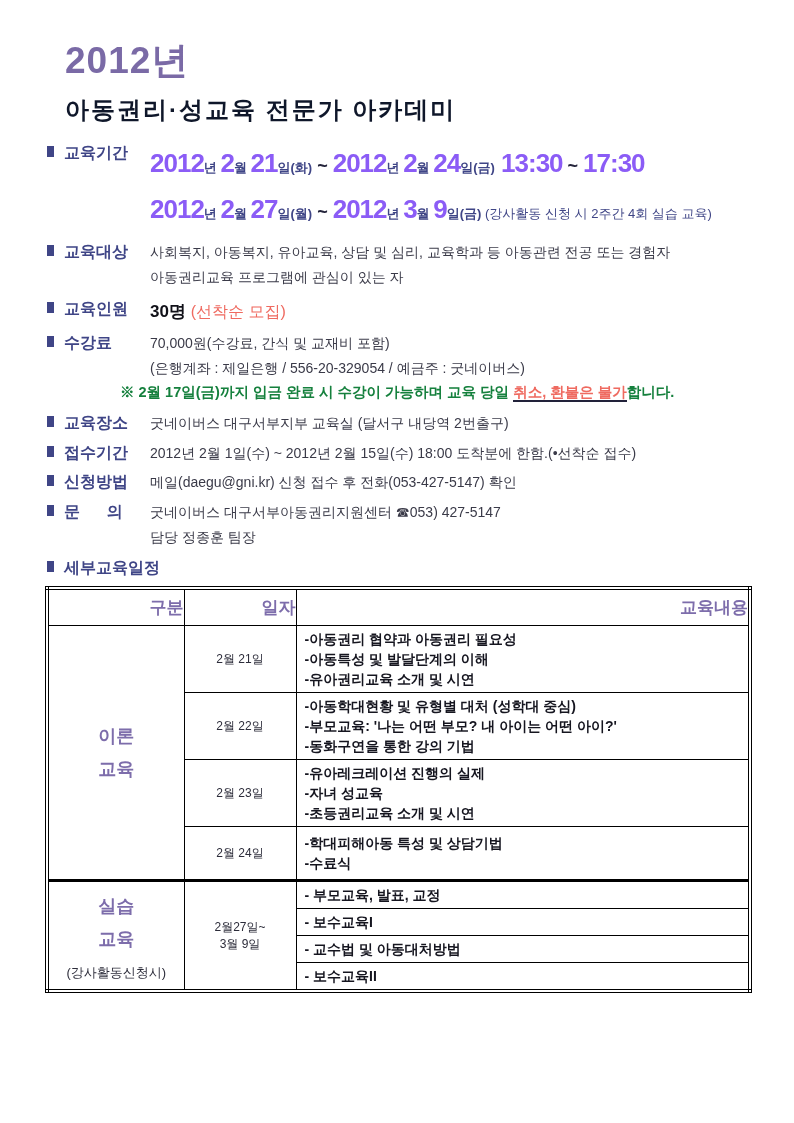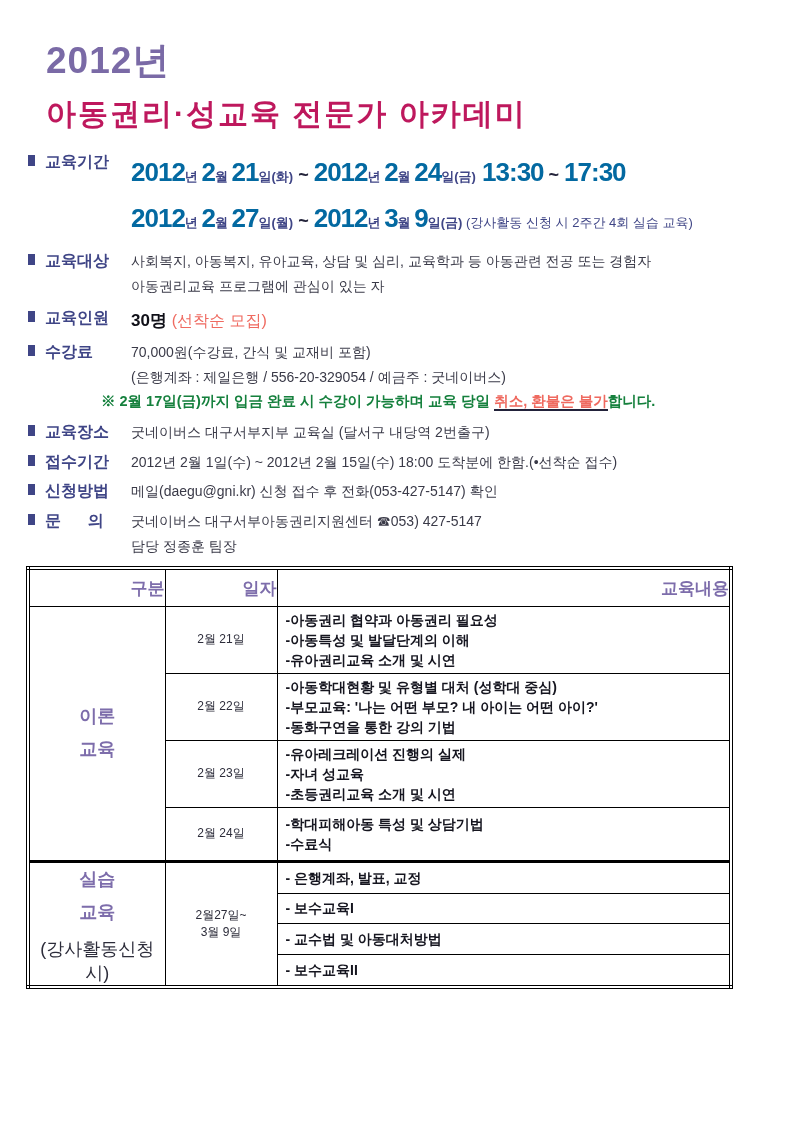--- a/index.html
+++ b/index.html
@@ -2,37 +2,37 @@
 <html><head>
 <meta charset="utf-8">
 <style>
   * { margin:0; padding:0; box-sizing:border-box; }
   html,body { background:#ffffff; }
   body {
     width:794px; height:1123px; overflow:hidden;
     font-family:"Liberation Sans", sans-serif;
     color:#3a3a48;
   }
-  .page { width:794px; height:1123px; padding:36px 40px 0 26px; position:relative; }
+  .page { width:794px; height:1123px; padding:36px 40px 0 45px; position:relative; }
 
   
   .year-title { color:#7a6aa6; font-size:37px; font-weight:bold; letter-spacing:1px; margin-left:20px; }
-  .main-title { color:#be185d; font-size:30px; font-weight:bold; letter-spacing:2px; margin:8px 0 16px 20px; }
+  .main-title { color:#0f172a; font-size:24px; font-weight:bold; letter-spacing:2px; margin:8px 0 16px 20px; }
 
   
   .section { display:flex; align-items:flex-start; margin-bottom:7px; }
   .bullet { width:7px; height:11px; background:#3f4586; margin:4px 10px 0 2px; flex:0 0 auto; }
   .label { flex:0 0 86px; color:#3f4586; font-weight:bold; font-size:16px; white-space:pre; line-height:1.35; }
   .content { flex:1; font-size:14px; line-height:1.62; color:#3a3a48; }
   .content .line { margin-bottom:2px; }
   .pre { white-space:pre-wrap; }
 
   
   .dateline { margin-bottom:4px; }
-  .seg-num   { color:#0369a1; font-size:26px; font-weight:bold; letter-spacing:-1px; }
+  .seg-num   { color:#8b5cf6; font-size:26px; font-weight:bold; letter-spacing:-1px; }
   .seg-unit  { color:#3f4586; font-size:13px; font-weight:bold; }
   .seg-tilde { color:#23233a; font-size:18px; font-weight:bold; }
   .seg-note  { color:#3f4586; font-size:13px; }
   .seg-strong{ color:#101018; font-size:17px; font-weight:bold; }
   .seg-red   { color:#ef6a60; font-size:16px; font-weight:normal; }
   .seg-dark  { color:#15803d; font-size:14.5px; font-weight:bold; }
   .seg-redline { color:#ef6a60; font-size:14.5px; font-weight:bold; border-bottom:2px solid #22223a;text-align:center; }
   .fee-note { margin-left:-30px; margin-top:2px; }
 
   
@@ -40,21 +40,21 @@
                  border:4px double #000; }
   .sched-table col.c1 { width:137px; }
   .sched-table col.c2 { width:112px; }
   .sched-table col.c3 { width:454px; }
   .sched-table th, .sched-table td { border:1px solid #000; }
   .sched-table th { color:#7d6dab; font-size:17px; font-weight:bold; height:38px; text-align:right; }
   td.date-cell { text-align:center; vertical-align:middle; color:#2c2c3a; font-size:12px; }
   td.content-cell { padding:3px 8px; color:#15151f; font-size:14px; font-weight:bold; line-height:20px; vertical-align:middle; }
   td.group-cell { text-align:center; vertical-align:middle; color:#7d6dab; font-size:18px; font-weight:bold; }
   .group-line { line-height:33px; }
-  .group-sub { display:block; color:#2c2c3a; font-size:18px; font-weight:normal; margin-top:8px; }
+  .group-sub { display:block; color:#2c2c3a; font-size:13px; font-weight:normal; margin-top:8px; }
   tr.row-3line td { height:62px; }
   tr.row-2line td { height:54px; }
   tr.prac-row td { height:26px; }
   tr.prac-first td { border-top:3px solid #000; }
 </style>
 </head>
 <body>
 
 <div class="page">
 
@@ -116,20 +116,24 @@
 
   <div class="section">
     <span class="bullet"></span>
     <div class="label">문      의</div>
     <div class="content">
         <div class="line">굿네이버스 대구서부아동권리지원센터 ☎053) 427-5147</div>
         <div class="line">담당 정종훈 팀장</div>
       </div>
   </div>
 
+  <div class="section">
+    <span class="bullet"></span>
+    <div class="label">세부교육일정</div>
+  </div>
 
   <table class="sched-table">
     <colgroup>
         <col class="c1">
         <col class="c2">
         <col class="c3">
       </colgroup>
     <tbody>
         <tr>
       <th>구분</th>
@@ -176,21 +180,21 @@
     <tr class="prac-row prac-first">
       <td class="group-cell" rowspan="4">
         <div class="group-line">실습</div>
         <div class="group-line">교육</div>
         <span class="group-sub">(강사활동신청시)</span>
       </td>
       <td class="date-cell" rowspan="4">
             <div class="line">2월27일~</div>
             <div class="line">3월 9일</div>
           </td>
-      <td class="content-cell">- 은행계좌, 발표, 교정</td>
+      <td class="content-cell">- 부모교육, 발표, 교정</td>
     </tr>
     <tr class="prac-row">
       <td class="content-cell">- 보수교육I</td>
     </tr>
     <tr class="prac-row">
       <td class="content-cell">- 교수법 및 아동대처방법</td>
     </tr>
     <tr class="prac-row">
       <td class="content-cell">- 보수교육II</td>
     </tr>

